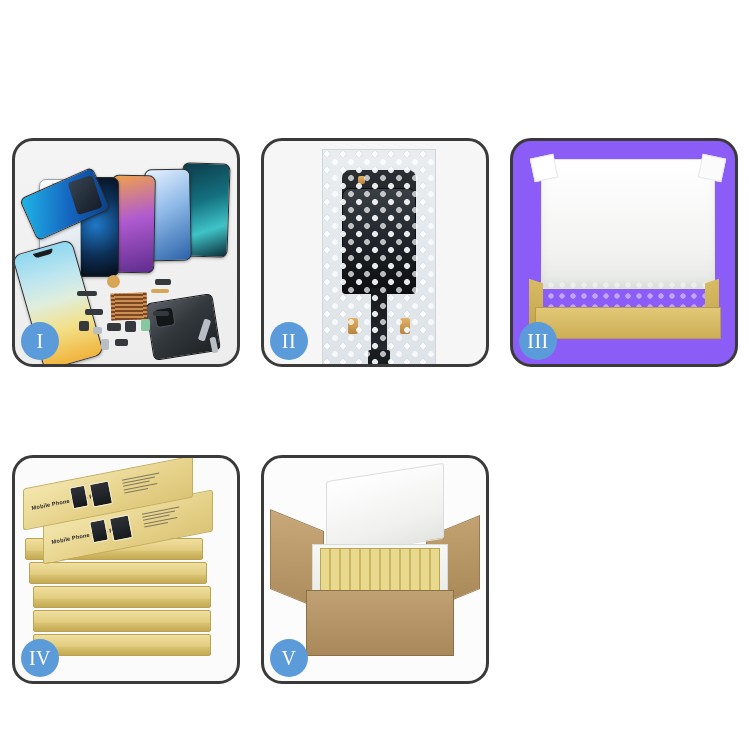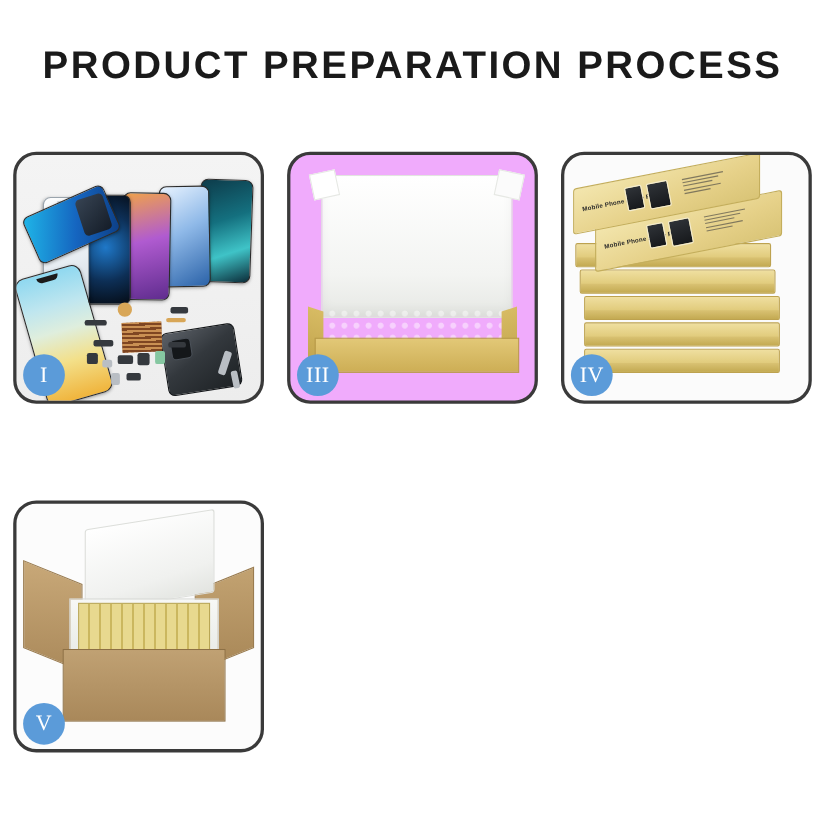--- a/index.html
+++ b/index.html
@@ -240,21 +240,21 @@
     background-image:
       radial-gradient(circle at 4px 4px, rgba(255,255,255,.95) 2.6px, rgba(255,255,255,0) 3.2px),
       radial-gradient(circle at 12px 12px, rgba(255,255,255,.75) 2.6px, rgba(255,255,255,0) 3.2px),
       radial-gradient(circle at 4px 4px, rgba(120,135,145,.35) 3.1px, rgba(0,0,0,0) 3.6px);
     background-size: 16px 16px, 16px 16px, 16px 16px;
     opacity: .95;
     pointer-events: none;
   }
 
   
-  .p3 { background: #f0abfc; text-decoration: underline; }
+  .p3 { background: #8b5cf6; text-decoration: underline; }
   .b3-foam {
     position: absolute;
     left: 28px; top: 18px;
     width: 172px; height: 128px;
     background: linear-gradient(180deg,#ffffff 0%, #f3f4f2 70%, #e6e8e4 100%);
     border: 1px solid #e2e4e0;
     border-radius: 2px;
     box-shadow: inset 0 -6px 10px rgba(0,0,0,.05);
   }
   .b3-foam::before{
@@ -431,21 +431,20 @@
     background:#9d8055;
     opacity:.85;
   }
 </style>
 </head>
 <body>
 
 <div class="page">
 
   <div class="header">
-    <h1 class="main-title">PRODUCT PREPARATION PROCESS</h1>
   </div>
 
   <div class="grid">
 
     <div class="card p1">
       <div class="card-scene">
         <div class="phone ph-a"></div>
         <div class="phone ph-b"></div>
         <div class="phone ph-c"></div>
         <div class="phone ph-d"></div>
@@ -467,20 +466,35 @@
         <div class="part green" style="left:126px; top:178px; width:9px; height:12px;"></div>
         <div class="part" style="left:138px; top:170px; width:16px; height:5px;"></div>
         <div class="part lite" style="left:86px; top:198px; width:8px; height:11px;"></div>
         <div class="part" style="left:100px; top:198px; width:13px; height:7px;"></div>
         <div class="part lite" style="left:186px; top:178px; width:7px; height:22px; transform:rotate(18deg);"></div>
         <div class="part lite" style="left:196px; top:196px; width:6px; height:16px; transform:rotate(-12deg);"></div>
       </div>
       <div class="badge">I</div>
     </div>
 
+    <div class="card p2">
+      <div class="card-scene">
+        <div class="wrap-bag">
+          <div class="screen-inside">
+            <div class="screen-body"></div>
+            <div class="flex-strip"></div>
+            <div class="gold-tab" style="left:6px;  bottom:8px;"></div>
+            <div class="gold-tab" style="right:6px; bottom:8px;"></div>
+            <div class="gold-tab" style="left:16px; top:6px; width:7px; height:8px;"></div>
+          </div>
+          <div class="bubbles"></div>
+        </div>
+      </div>
+      <div class="badge">II</div>
+    </div>
 
     <div class="card p3">
       <div class="card-scene">
         <div class="b3-foam"></div>
         <div class="b3-inner-bubble"></div>
         <div class="b3-left-wall"></div>
         <div class="b3-right-wall"></div>
         <div class="b3-front"></div>
       </div>
       <div class="badge">III</div>

